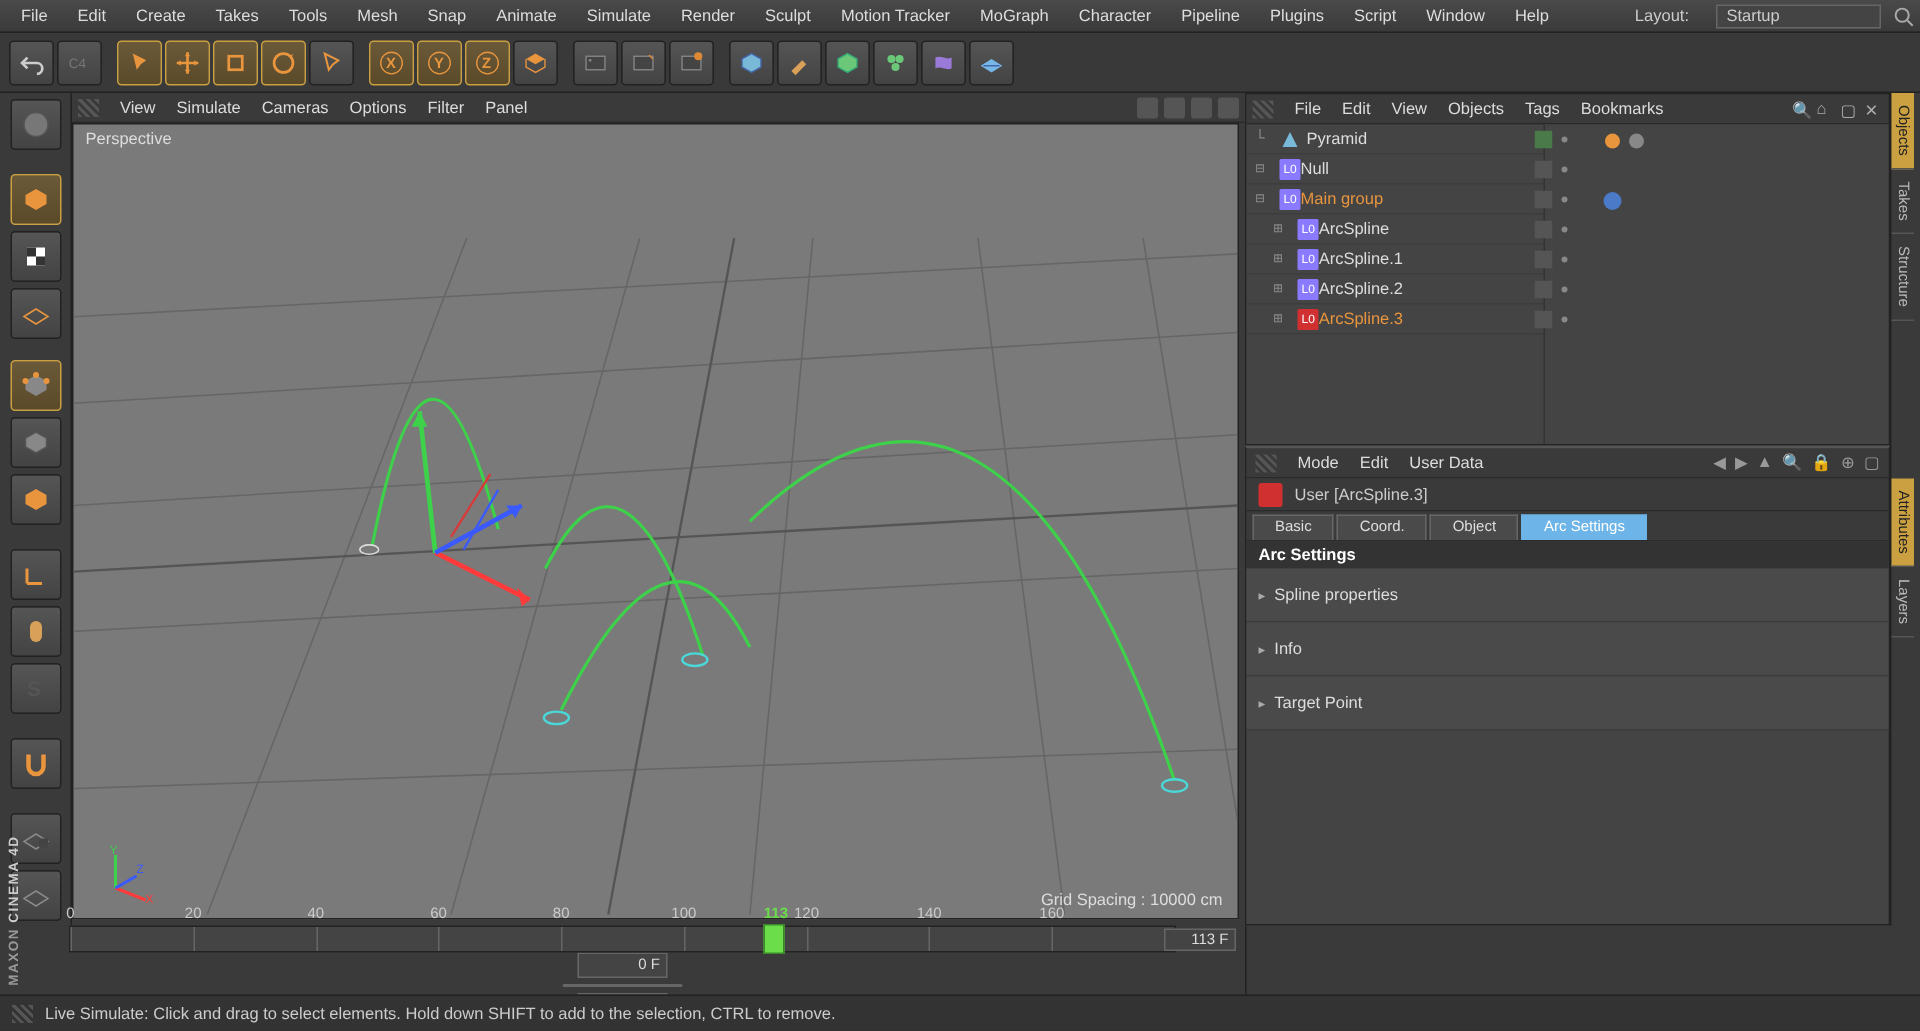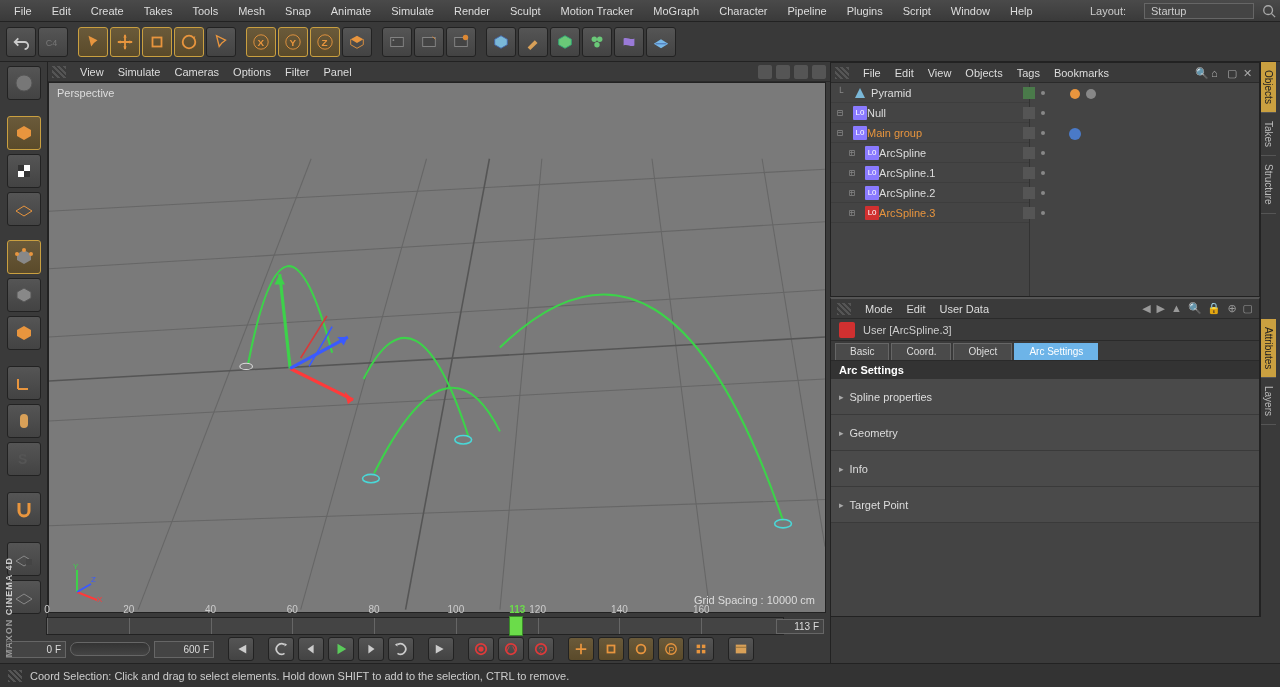--- a/index.html
+++ b/index.html
@@ -82,21 +82,21 @@
 
 
 .bottom { position:absolute; left:0; right:450px; bottom:24px; height:46px; background:#3a3a3a; }
 .timeline { height:18px; background:#444; position:relative; margin:0 46px 0 46px; border:1px solid #222; }
 .timeline .tick { position:absolute; top:0; bottom:0; width:1px; background:#666; }
 .timeline .tlabel { position:absolute; top:-14px; font-size:10px; color:#ccc; transform:translateX(-50%); }
 .timeline .cursor { position:absolute; top:-2px; bottom:-2px; width:14px; background:#6bdc4a; border:1px solid #3a8a2a; }
 .timeline .cur-label { position:absolute; top:-14px; font-size:10px; color:#6bdc4a; font-weight:bold; }
 .timeline-frame { position:absolute; right:6px; top:2px; width:48px; background:#444; border:1px solid #666; color:#ddd; font-size:10px; text-align:right; padding:1px 4px; }
 
-.playbar { height:28px; display:flex; align-items:center; padding:0 6px; gap:4px; }
+.playbar { height:28px; display:flex; align-items:center; padding:0 6px; gap:4px;flex-direction:column; }
 .pfield { width:60px; background:#444; border:1px solid #666; color:#ddd; font-size:10px; padding:2px 4px; text-align:right; }
 .pslider { width:80px; height:14px; background:linear-gradient(#333,#444); border:1px solid #666; border-radius:7px; }
 .pbtn { width:26px; height:24px; background:linear-gradient(#555,#434343); border:1px solid #222; border-radius:3px; display:flex; align-items:center; justify-content:center; }
 .pbtn svg { width:14px; height:14px; }
 .pbtn.play svg { fill:#5aca5a; }
 .psep { width:6px; }
 
 
 .status { position:absolute; bottom:0; left:0; right:0; height:24px; background:#333; border-top:1px solid #222; display:flex; align-items:center; padding:0 8px; color:#ccc; }
 .status .grip { width:14px; height:12px; background:repeating-linear-gradient(45deg,#555 0 2px,#333 2px 4px); margin-right:8px; }
@@ -560,21 +560,20 @@
         </div>
         <div class="attr-tabs">
           <div class="attr-tab">Basic</div>
           <div class="attr-tab">Coord.</div>
           <div class="attr-tab">Object</div>
           <div class="attr-tab act">Arc Settings</div>
         </div>
         <div class="attr-body">
           <div class="attr-section-title">Arc Settings</div>
           <div class="attr-exp">Spline properties</div>
-          <div class="attr-exp">Geometry</div>
           <div class="attr-exp">Info</div>
           <div class="attr-exp">Target Point</div>
         </div>
       </div>
     </div>
 
     <div class="side-tabs">
       <div class="side-tab act">Objects</div>
       <div class="side-tab">Takes</div>
       <div class="side-tab">Structure</div>
@@ -711,18 +710,18 @@
           <line x1="2" y1="6" x2="14" y2="6" stroke="#8a6a38"></line>
         </svg>
       </div>
   </div>
 </div>
 
 <div class="bottom-right"></div>
 
 <div class="status">
   <div class="grip"></div>
-  <span>Coord Selection: Click and drag to select elements. Hold down SHIFT to add to the selection, CTRL to remove.</span>
+  <span>Live Simulate: Click and drag to select elements. Hold down SHIFT to add to the selection, CTRL to remove.</span>
 </div>
 
 <div class="maxon">
   <span>MAXON</span> <span class="c4d">CINEMA 4D</span>
 </div>
 
 </body></html>

